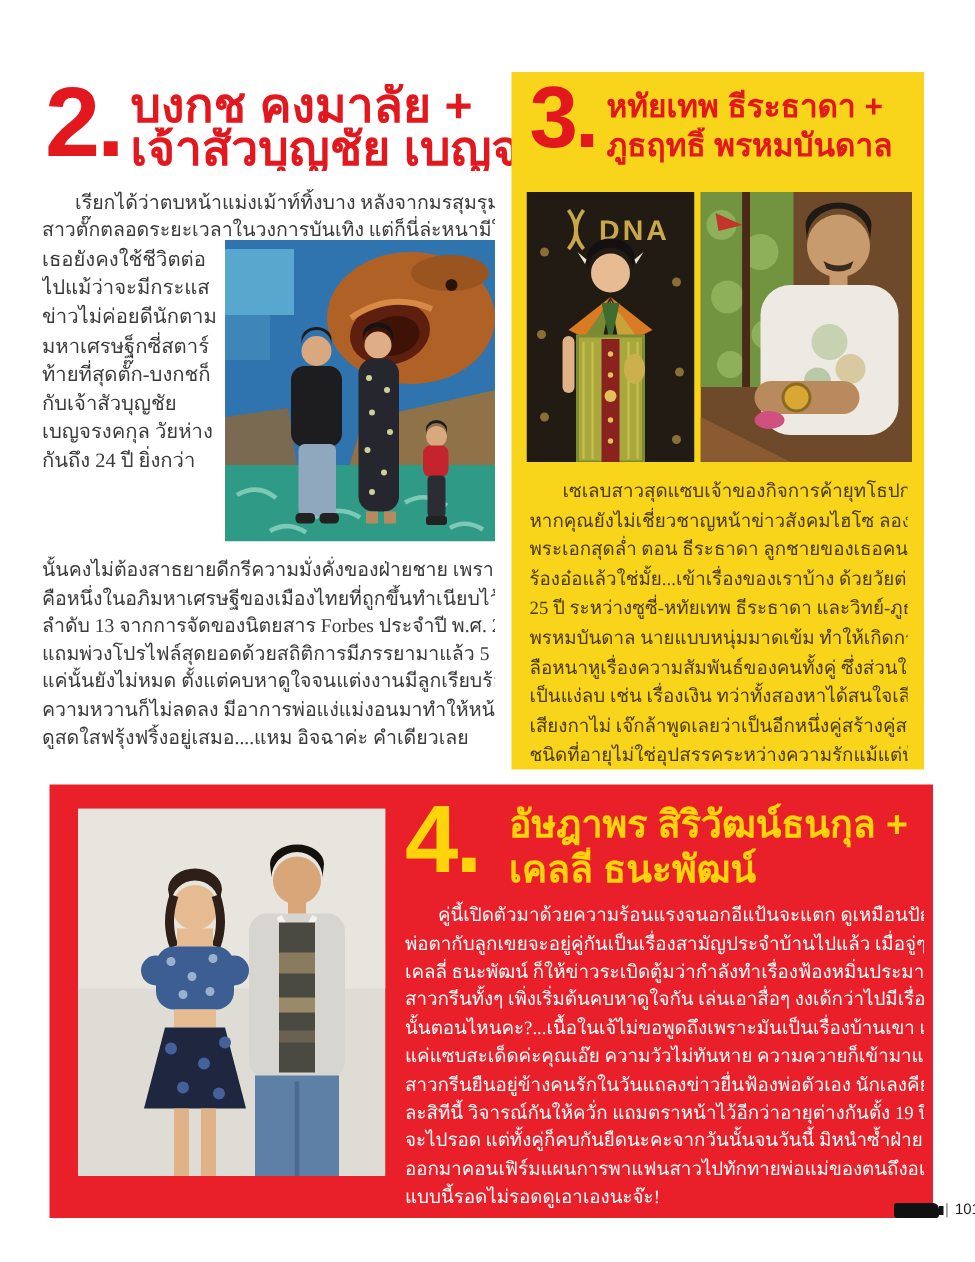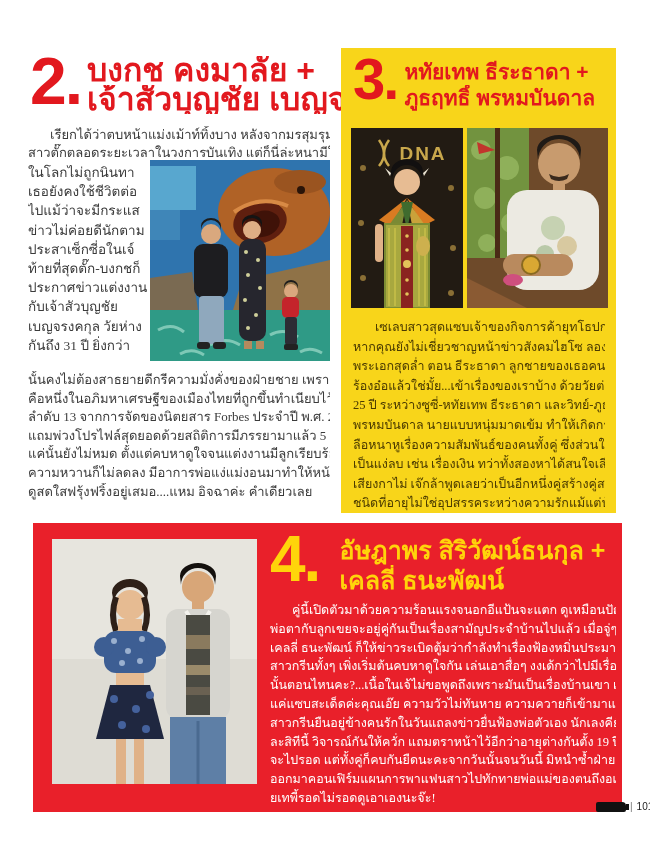--- a/index.html
+++ b/index.html
@@ -57,30 +57,28 @@
       <div class="tline">เจ้าสัวบุญชัย เบญจรงคกุล</div>
     </div>
   </div>
 
   <div class="abs para2-intro indent-first">
       <div class="tline">เรียกได้ว่าตบหน้าแม่งเม้าท์ทิ้งบาง หลังจากมรสุมรุมเร้า</div>
       <div class="tline">สาวตั๊กตลอดระยะเวลาในวงการบันเทิง แต่ก็นี่ล่ะหนามีใคร</div>
     </div>
 
   <div class="abs para2-side">
-      <div class="tline">ในโลกไม่ถูกนินทา</div>
       <div class="tline">เธอยังคงใช้ชีวิตต่อ</div>
       <div class="tline">ไปแม้ว่าจะมีกระแส</div>
       <div class="tline">ข่าวไม่ค่อยดีนักตาม</div>
-      <div class="tline">ประสาเซ็กซี่อในเจ์</div>
+      <div class="tline">มหาเศรษฐ็กซี่สตาร์</div>
       <div class="tline">ท้ายที่สุดตั๊ก-บงกชก็</div>
-      <div class="tline">ประกาศข่าวแต่งงาน</div>
       <div class="tline">กับเจ้าสัวบุญชัย</div>
       <div class="tline">เบญจรงคกุล วัยห่าง</div>
-      <div class="tline">กันถึง 31 ปี ยิ่งกว่า</div>
+      <div class="tline">กันถึง 24 ปี ยิ่งกว่า</div>
     </div>
 
   <div class="photo-frame" style="left:150px;top:160px;">
     <svg width="180" height="201" viewBox="0 0 180 201">
       <rect x="0" y="0" width="180" height="155" fill="#2f74ae"></rect>
       <rect x="0" y="6" width="46" height="44" fill="#58a7cf"></rect>
       <rect x="0" y="50" width="30" height="30" fill="#3f86b8"></rect>
       <ellipse cx="124" cy="52" rx="56" ry="44" fill="#b06226"></ellipse>
       <ellipse cx="150" cy="22" rx="26" ry="12" fill="#9a5420"></ellipse>
       <ellipse cx="110" cy="62" rx="27" ry="21" fill="#5f1f0f" transform="rotate(-14 110 62)"></ellipse>
@@ -291,21 +289,21 @@
       <div class="tline">คู่นี้เปิดตัวมาด้วยความร้อนแรงจนอกอีแป้นจะแตก ดูเหมือนปัญหาว่าที่</div>
       <div class="tline">พ่อตากับลูกเขยจะอยู่คู่กันเป็นเรื่องสามัญประจำบ้านไปแล้ว เมื่อจู่ๆ หนุ่ม</div>
       <div class="tline">เคลลี่ ธนะพัฒน์ ก็ให้ข่าวระเบิดตู้มว่ากำลังทำเรื่องฟ้องหมิ่นประมาทพ่อของ</div>
       <div class="tline">สาวกรีนทั้งๆ เพิ่งเริ่มต้นคบหาดูใจกัน เล่นเอาสื่อๆ งงเด้กว่าไปมีเรื่องขนาด</div>
       <div class="tline">นั้นตอนไหนคะ?...เนื้อในเจ้ไม่ขอพูดถึงเพราะมันเป็นเรื่องบ้านเขา เอาคร่าวๆ</div>
       <div class="tline">แค่แซบสะเด็ดค่ะคุณเอ๊ย ความวัวไม่ทันหาย ความควายก็เข้ามาแทรกเพราะ</div>
       <div class="tline">สาวกรีนยืนอยู่ข้างคนรักในวันแถลงข่าวยื่นฟ้องพ่อตัวเอง นักเลงคีย์บอร์ดมันส์</div>
       <div class="tline">ละสิทีนี้ วิจารณ์กันให้ควั่ก แถมตราหน้าไว้อีกว่าอายุต่างกันตั้ง 19 ปี ไม่น่า</div>
       <div class="tline">จะไปรอด แต่ทั้งคู่ก็คบกันยืดนะคะจากวันนั้นจนวันนี้ มิหนำซ้ำฝ่ายชายยัง</div>
       <div class="tline">ออกมาคอนเฟิร์มแผนการพาแฟนสาวไปทักทายพ่อแม่ของตนถึงอเมริกา...</div>
-      <div class="tline">ยเทพี้รอดไม่รอดดูเอาเองนะจ๊ะ!</div>
+      <div class="tline">แบบนี้รอดไม่รอดดูเอาเองนะจ๊ะ!</div>
     </div>
 
   <div class="abs footer">
     <div class="logo-blob"></div>
     <span class="footer-divider">|</span>
     <span>101</span>
   </div>
 
 </div>
 

